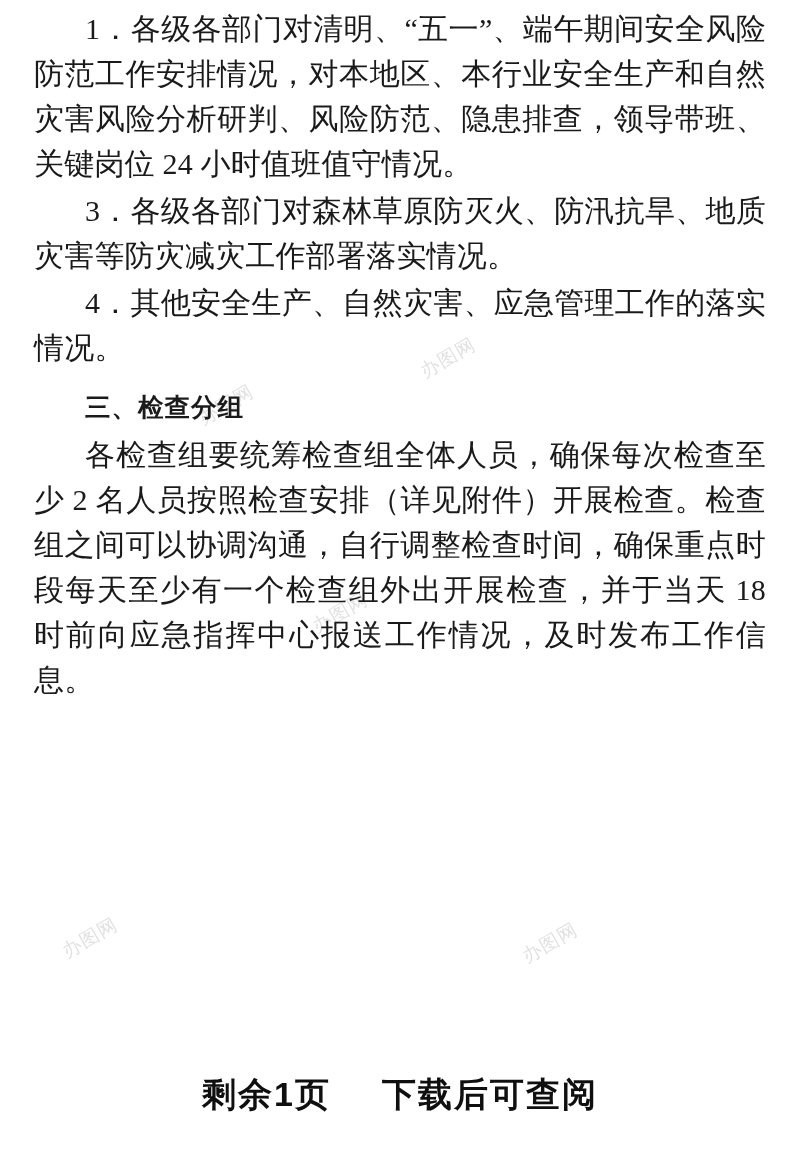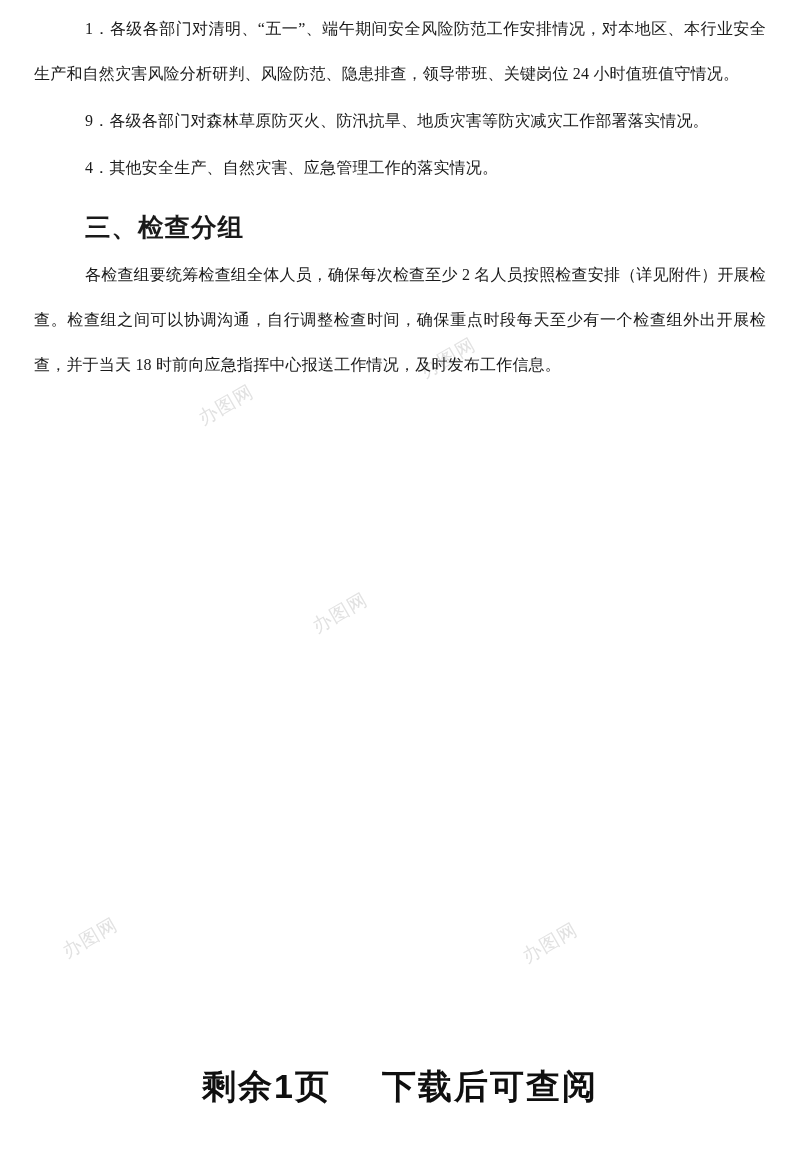--- a/index.html
+++ b/index.html
@@ -24,21 +24,21 @@
     padding: 6px 34px 0 34px;
   }
 
   .doc-body {
     position: relative;
     z-index: 2;
   }
 
   p.para {
     margin: 0 0 2px 0;
-    font-size: 16px;
+    font-size: 30px;
     line-height: 45px;
     text-align: justify;
     text-justify: inter-ideograph;
     letter-spacing: 0.2px;
     text-indent: 51px;
   }
 
   h2.heading {
     margin: 15px 0 2px 0;
     font-size: 25.5px;
@@ -66,21 +66,21 @@
   .wm-2 { left: 196px; top: 392px; }
   .wm-3 { left: 310px; top: 600px; }
   .wm-4 { left: 520px; top: 930px; }
   .wm-5 { left: 60px;  top: 925px; }
 
   
   .bottom-notice {
     position: absolute;
     left: 0;
     right: 0;
-    bottom: 64px;
+    bottom: 56px;
     text-align: center;
     font-size: 34px;
     font-weight: bold;
     color: #0f0f0f;
     font-family: "Liberation Sans", "DejaVu Sans", sans-serif;
     letter-spacing: 2px;
     z-index: 3;
   }
   .bottom-notice .gap-span {
     display: inline-block;
@@ -105,21 +105,21 @@
 
   <div class="wm wm-1">办图网</div>
   <div class="wm wm-2">办图网</div>
   <div class="wm wm-3">办图网</div>
   <div class="wm wm-4">办图网</div>
   <div class="wm wm-5">办图网</div>
 
   <div class="doc-body">
 
     <p class="para">1．各级各部门对清明、“五一”、端午期间安全风险防范工作安排情况，对本地区、本行业安全生产和自然灾害风险分析研判、风险防范、隐患排查，领导带班、关键岗位 24 小时值班值守情况。</p>
-    <p class="para">9．各级各部门对森林草原防灭火、防汛抗旱、地质灾害等防灾减灾工作部署落实情况。</p>
+    <p class="para">3．各级各部门对森林草原防灭火、防汛抗旱、地质灾害等防灾减灾工作部署落实情况。</p>
     <p class="para">4．其他安全生产、自然灾害、应急管理工作的落实情况。</p>
 
     <h2 class="heading">三、检查分组</h2>
     <p class="para">各检查组要统筹检查组全体人员，确保每次检查至少 2 名人员按照检查安排（详见附件）开展检查。检查组之间可以协调沟通，自行调整检查时间，确保重点时段每天至少有一个检查组外出开展检查，并于当天 18 时前向应急指挥中心报送工作情况，及时发布工作信息。</p>
 
 
   </div>
 
   <div class="fade-strip"></div>
 

